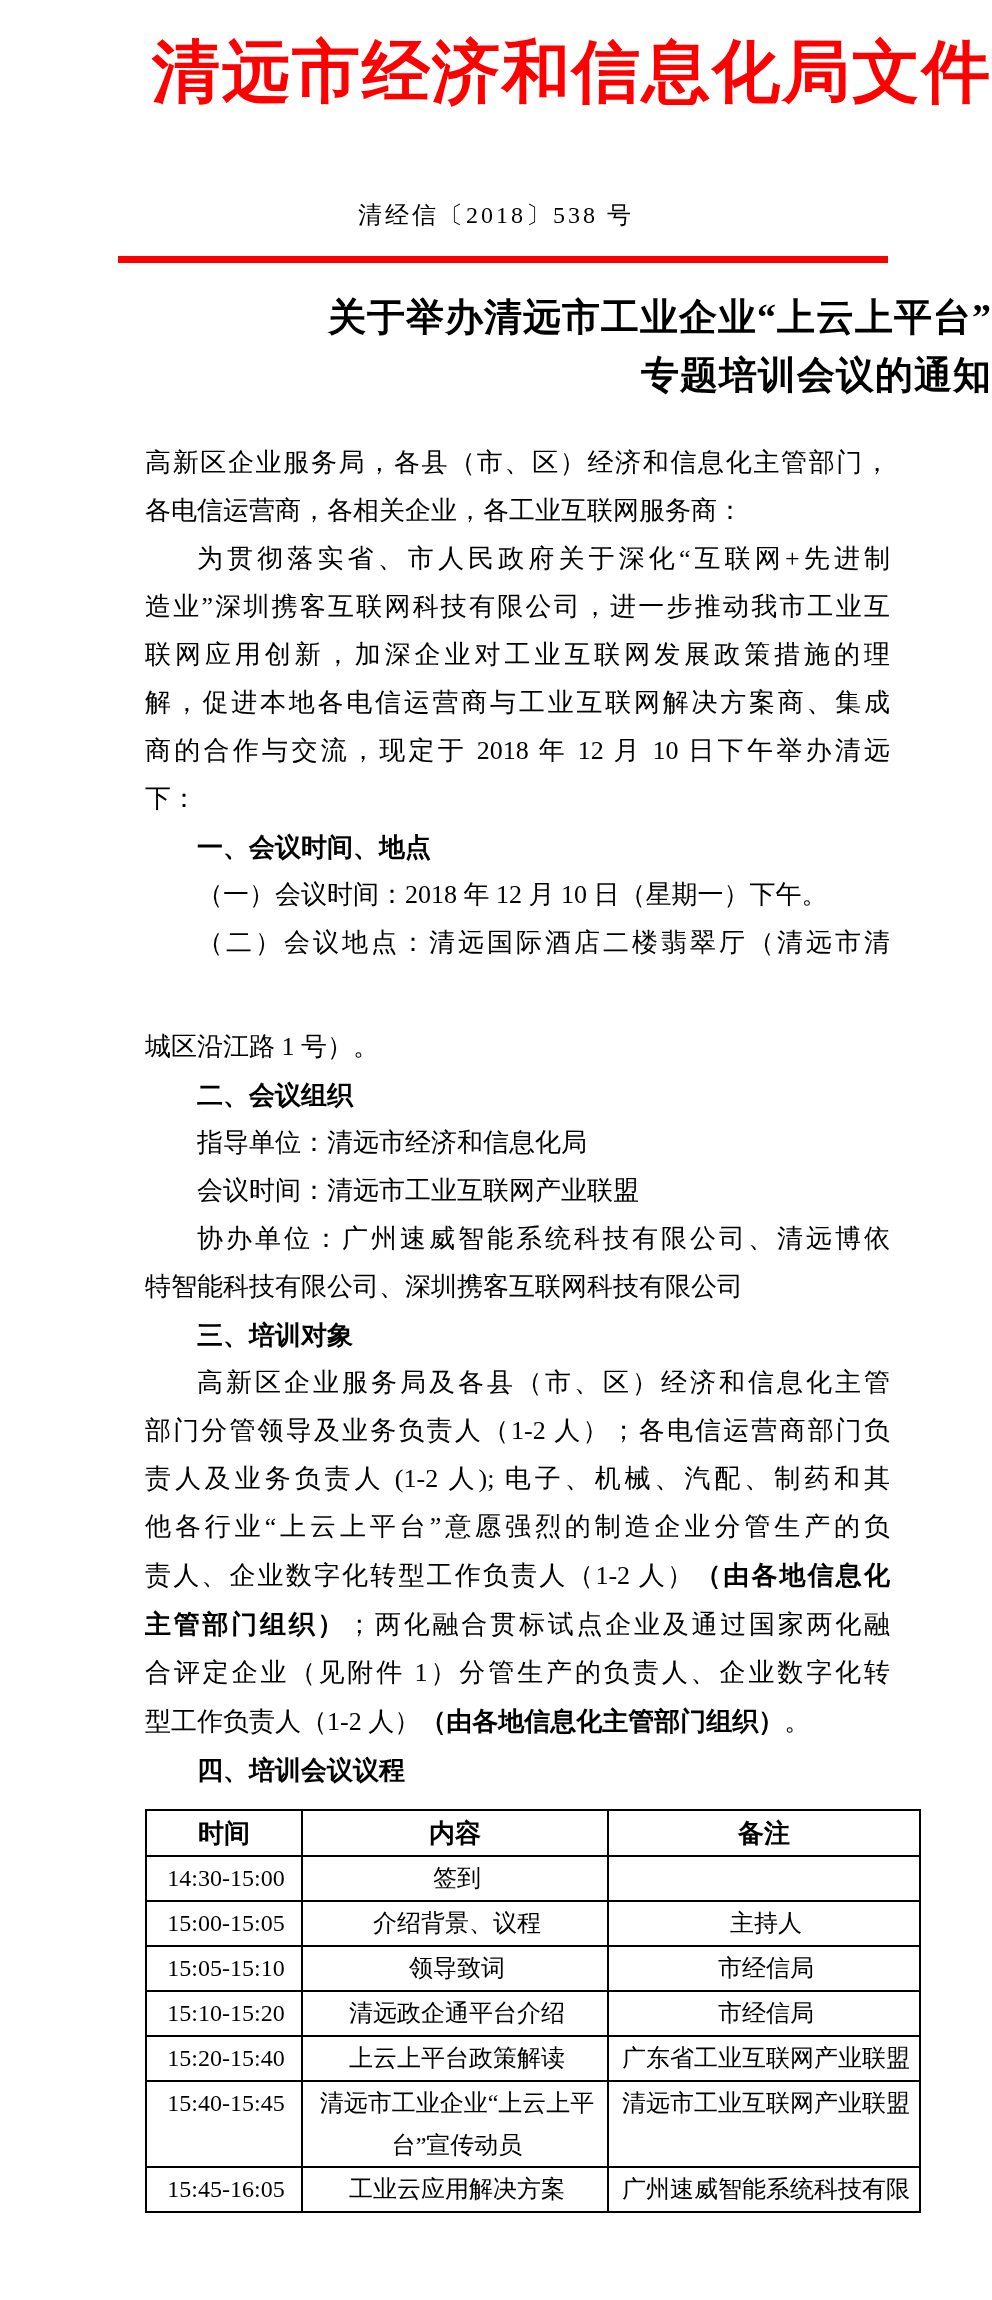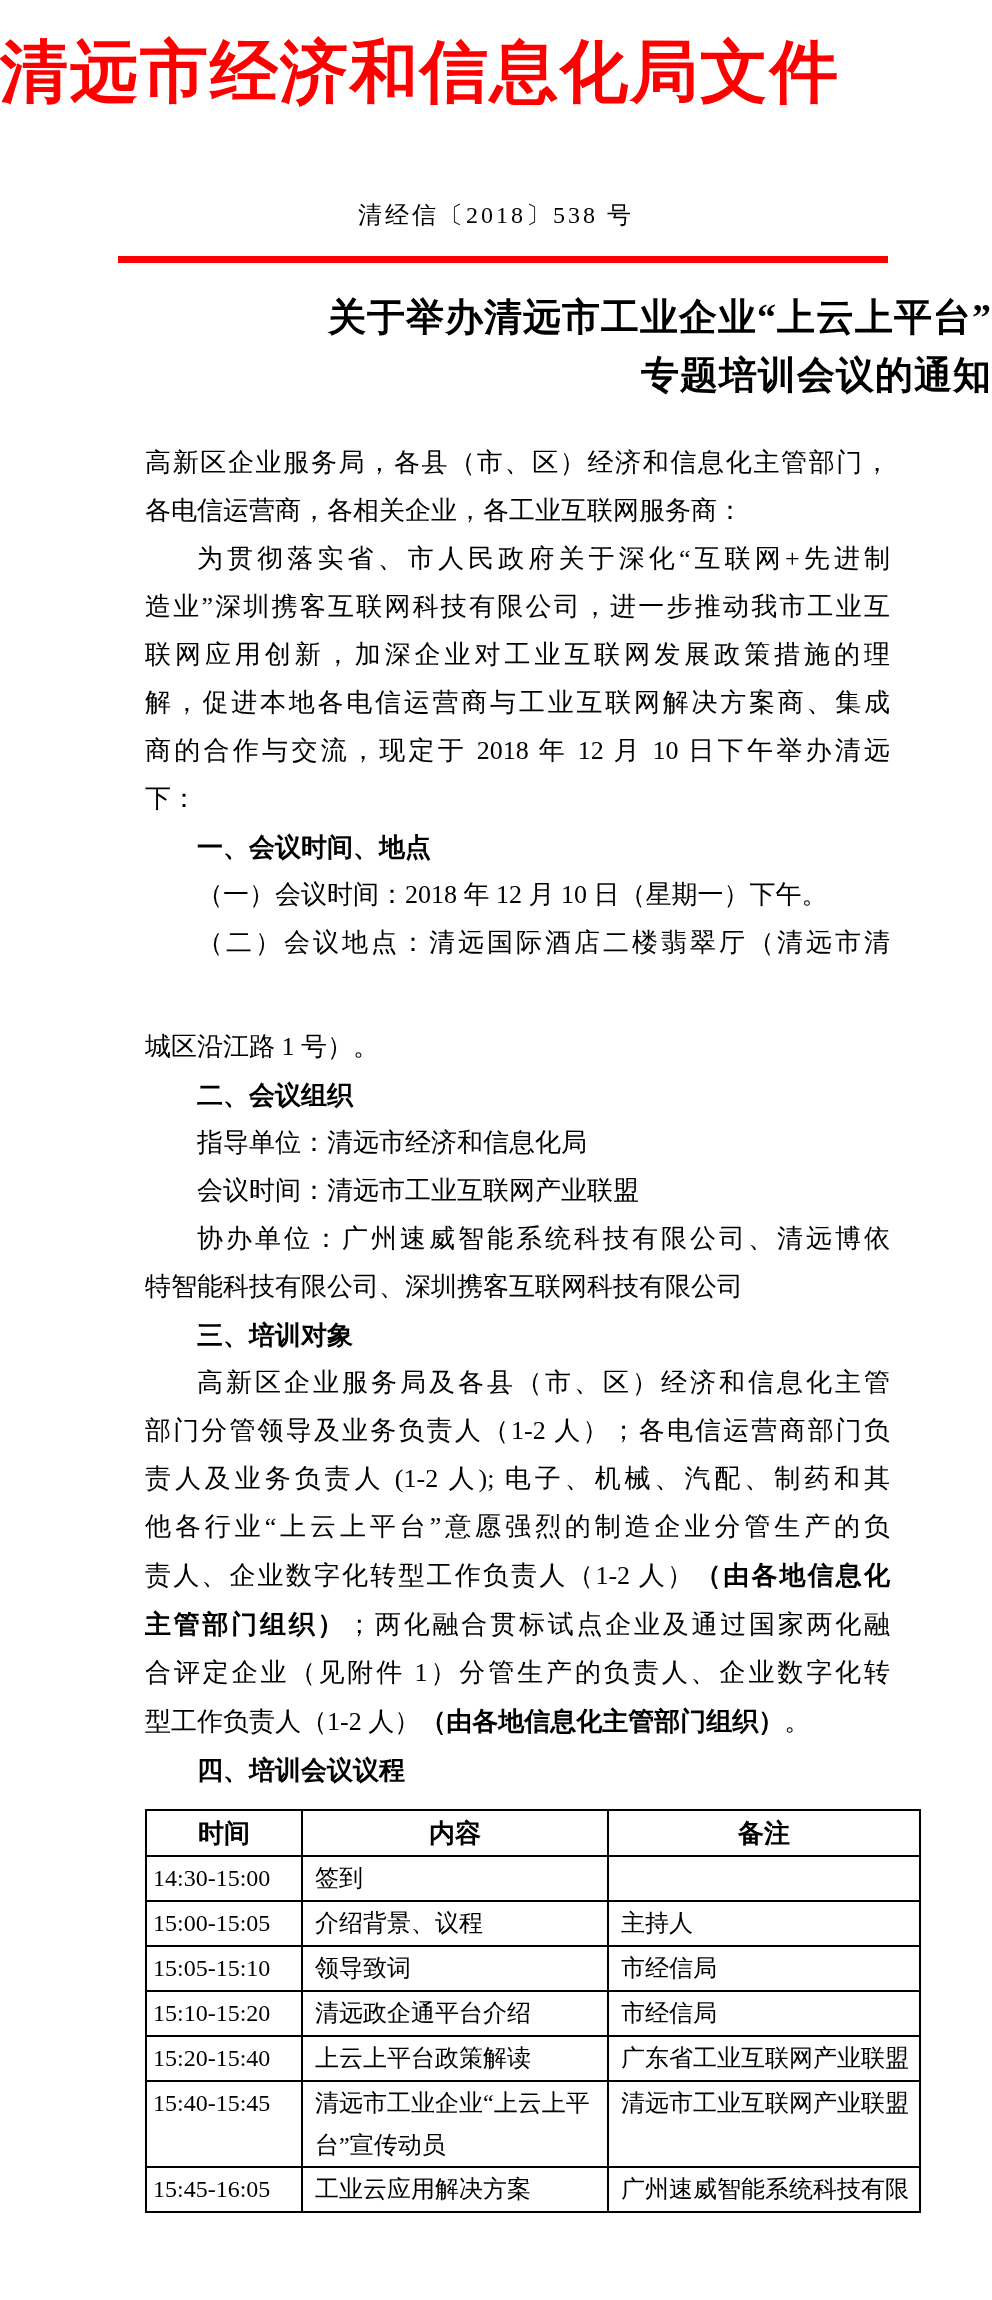--- a/index.html
+++ b/index.html
@@ -13,21 +13,21 @@
     height: 2300px;
     margin: 0 auto;
     background: #ffffff;
     box-sizing: border-box;
     padding-top: 30px;
     overflow: hidden;
     color: #000000;
     font-family: "Liberation Serif", "DejaVu Serif", serif;
   }
   .org-title {
-    text-align: left;
+    text-align: right;
     color: var(--accent, #ff0000);
     font-size: 68px;
     line-height: 84px;
     font-weight: 700;
     letter-spacing: 2px;
     white-space: nowrap;
     font-family: "Liberation Serif", "DejaVu Serif", serif;
   }
   .doc-number {
     margin-top: 84px;
@@ -94,21 +94,21 @@
     text-align: center;
     font-family: "Liberation Sans", "DejaVu Sans", sans-serif;
     padding: 0 4px;
   }
   table.agenda td {
     border: 2px solid #000000;
     font-size: 24px;
     line-height: 42px;
     height: 43px;
     vertical-align: top;
-    text-align: left;
+    text-align: center;
     padding: 0 8px 0 12px;
     overflow: hidden;
     font-family: "Liberation Serif", "DejaVu Serif", serif;
   }
   table.agenda td:first-child {
     padding-left: 6px;
     padding-right: 2px;
     white-space: nowrap;
   }
 </style>

